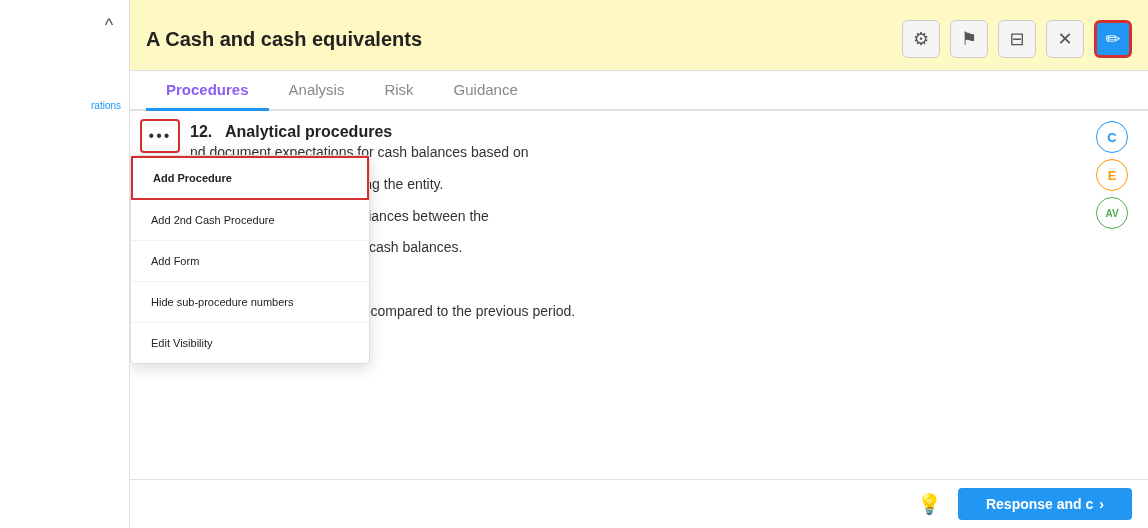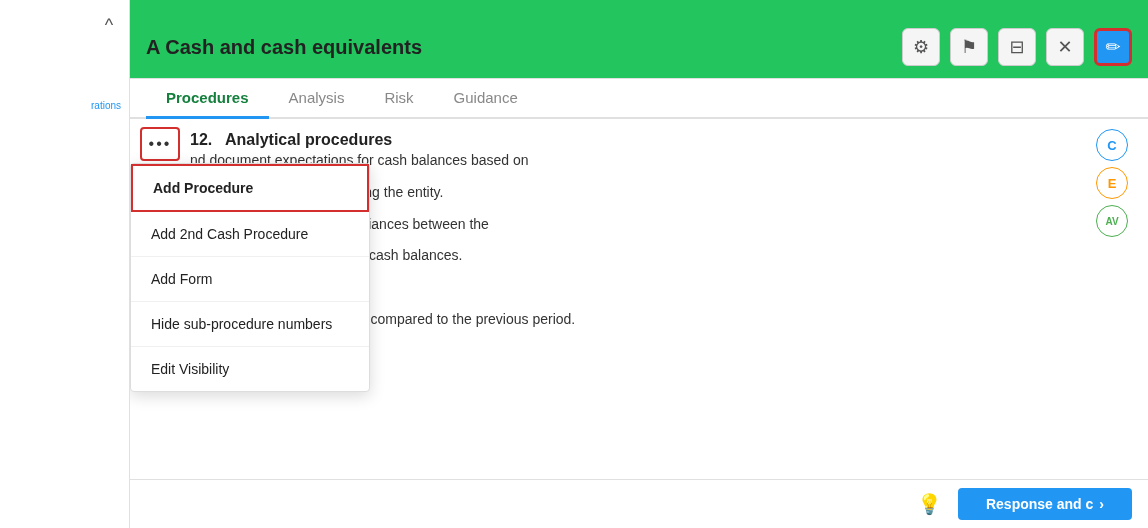--- a/index.html
+++ b/index.html
@@ -41,23 +41,23 @@
       display: flex;
       flex-direction: column;
       position: relative;
       overflow: hidden;
     }
 
     
     .header {
       display: flex;
       align-items: center;
-      padding: 28px 16px 12px 16px;
+      padding: 20px 16px 12px 16px;
       border-bottom: 1px solid #e0e0e0;
-      background: #22c55e;
+      background: #fef9c3;
     }
     .header-title {
       font-size: 20px;
       font-weight: bold;
       color: #222;
       flex: 1;
     }
     .header-icons {
       display: flex;
       align-items: center;
@@ -94,21 +94,21 @@
     .tab {
       padding: 10px 20px;
       font-size: 15px;
       color: #888;
       cursor: pointer;
       border-bottom: 3px solid transparent;
       margin-bottom: -2px;
       font-weight: 500;
     }
     .tab.active {
-      color: #15803d;
+      color: #8b5cf6;
       border-bottom: 3px solid #2196F3;
       font-weight: bold;
     }
 
     
     .content-area {
       flex: 1;
       display: flex;
       position: relative;
       overflow: hidden;
@@ -138,21 +138,21 @@
       top: 44px;
       width: 240px;
       background: #fff;
       border: 1px solid #ddd;
       border-radius: 4px;
       box-shadow: 0 4px 16px rgba(0,0,0,0.15);
       z-index: 20;
     }
     .dropdown-item {
       padding: 14px 20px;
-      font-size: 14px;
+      font-size: 11px;
       color: #222;
       cursor: pointer;
       border-bottom: 1px solid #f0f0f0;
     }
     .dropdown-item:last-child { border-bottom: none; }
     .dropdown-item.active-item {
       border: 2px solid #d32f2f;
       font-weight: 600;
       background: #fff;
     }

